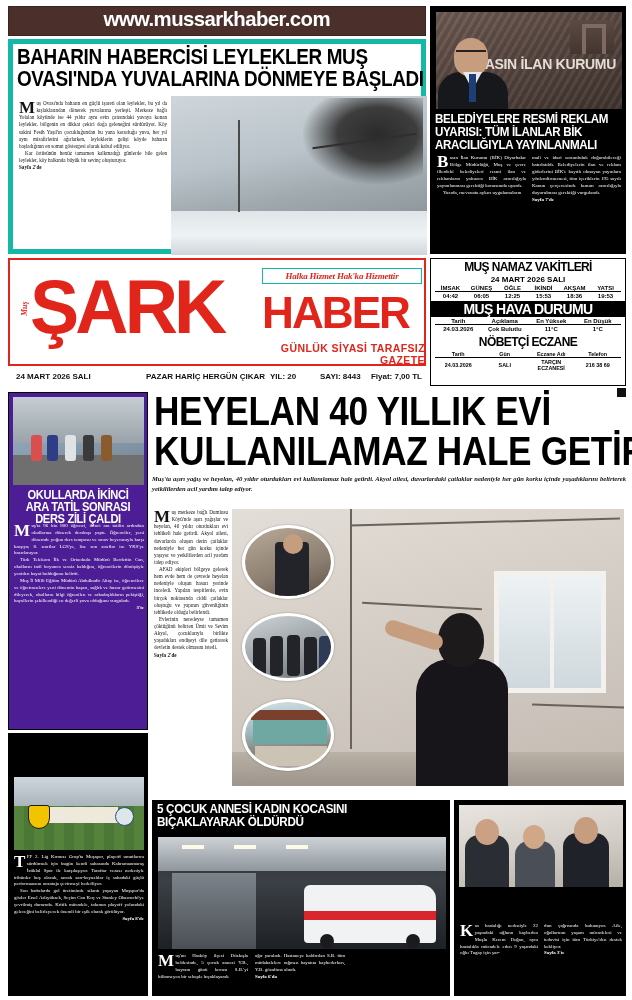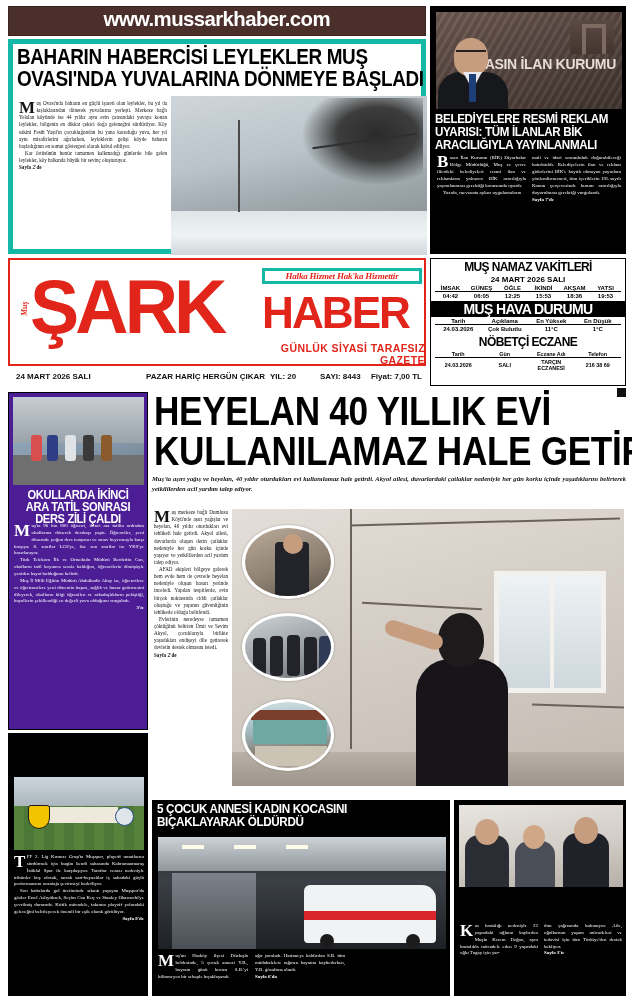--- a/index.html
+++ b/index.html
@@ -110,21 +110,21 @@
   .mh-mus { position:absolute; left:10px; top:56px; color:#e1251b; font-weight:700;
             font-size:8px; transform:rotate(-90deg); transform-origin:left top;
             font-family:"Liberation Serif", serif; font-style:italic; }
   .mh-sark { position:absolute; left:20px; top:4px; color:#e1251b; font-weight:700;
              font-size:76px; letter-spacing:-4px; line-height:86px;
              font-family:"Liberation Sans", sans-serif; transform:scaleX(0.97); transform-origin:left top;}
   .mh-haber { position:absolute; left:252px; top:28px; color:#e1251b; font-weight:700;
               font-size:45px; letter-spacing:-2px; line-height:50px;
               font-family:"Liberation Sans", sans-serif; transform:scaleX(0.98); transform-origin:left top;}
   .mh-slogan { position:absolute; left:252px; top:8px; width:160px; height:16px;
-     border:3px solid #14b8a6; display:flex; align-items:center; justify-content:center; }
+     border:1px solid #14b8a6; display:flex; align-items:center; justify-content:center; }
   .mh-slogan span { color:#e1251b; font-weight:700; font-style:italic; font-size:9px;
      font-family:"Liberation Serif", serif; letter-spacing:-0.2px; }
   .mh-sub { position:absolute; left:250px; top:82px; width:165px; text-align:right;
      color:#e1251b; font-weight:700; font-size:10.5px; letter-spacing:0.4px;
      font-family:"Liberation Sans", sans-serif; }
   .mh-strip { position:absolute; left:8px; top:369px; width:418px; height:15px;
      display:flex; align-items:center; font-size:8px; font-weight:700; color:#111; }
   .mh-strip .a { position:absolute; left:8px; }
   .mh-strip .b { position:absolute; left:138px; }
   .mh-strip .c { position:absolute; left:262px; }

